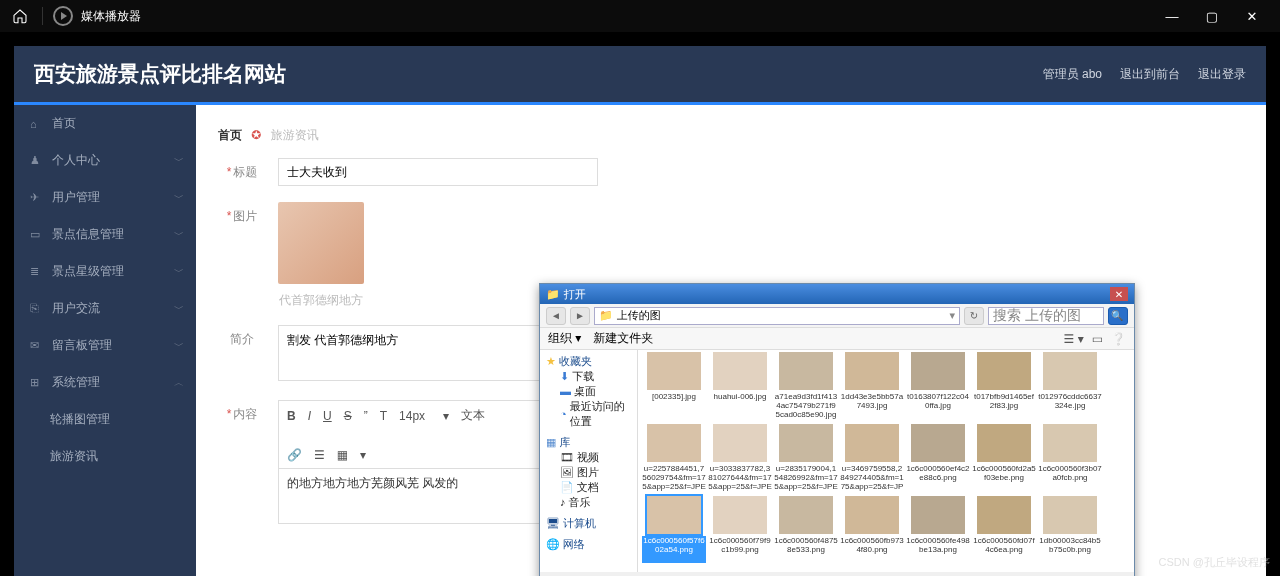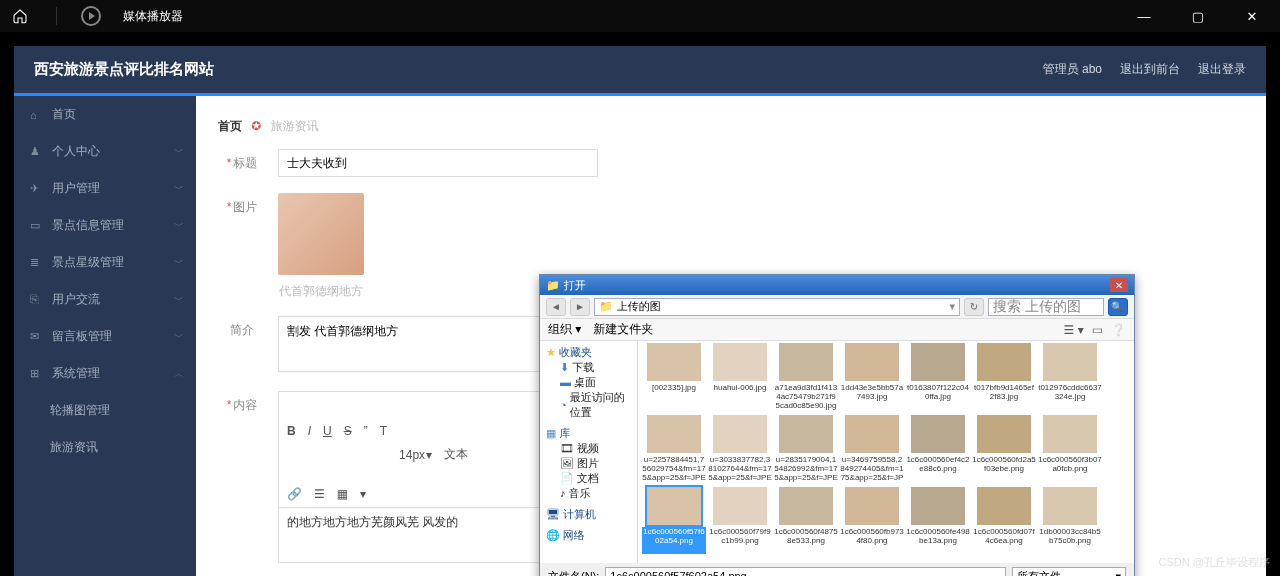--- a/index.html
+++ b/index.html
@@ -1,32 +1,32 @@
 <!DOCTYPE html>
 <html><head>
 <meta charset="utf-8">
 <style>
 * { margin: 0; padding: 0; box-sizing: border-box; font-family: "Microsoft YaHei", Arial, sans-serif; }
 body { width: 1280px; height: 576px; background: #000; overflow: hidden; position: relative; }
 
-.titlebar { height: 32px; background: #0c0c0c; display: flex; align-items: center; padding: 0 8px; color: #fff; gap: 14px; }
+.titlebar { height: 32px; background: #0c0c0c; display: flex; align-items: center; padding: 0 8px; color: #fff; }
 .titlebar .home { width: 24px; height: 24px; display: flex; align-items: center; justify-content: center; }
 .titlebar .sep { width: 1px; height: 18px; background: #333; margin: 0 10px; }
 .titlebar .app-icon { width: 20px; height: 20px; border: 2px solid #888; border-radius: 50%; display: flex; align-items: center; justify-content: center; margin-right: 8px; }
 .titlebar .app-icon::after { content: ""; border-left: 6px solid #888; border-top: 4px solid transparent; border-bottom: 4px solid transparent; margin-left: 2px; }
 .titlebar .title { font-size: 12px; }
 .titlebar .spacer { flex: 1; }
 .titlebar .winbtn { width: 40px; height: 32px; display: flex; align-items: center; justify-content: center; color: #fff; font-size: 13px; }
 
 .content { position: absolute; top: 32px; left: 0; right: 0; bottom: 0; background: #000; padding: 14px 14px 0 14px; }
 
 .app-frame { background: #fff; height: 100%; display: flex; flex-direction: column; }
 
 .topbar { background: #293955; color: #fff; padding: 14px 20px; display: flex; align-items: center; font-size: 14px; border-bottom: 3px solid #2a87ff; }
-.topbar .brand { font-weight: bold; font-size: 15px; }
+.topbar .brand { font-weight: bold; font-size: 21px; }
 .topbar .tspacer { flex: 1; }
 .topbar .tlink { font-size: 12px; margin-left: 18px; color: #d0d6e0; }
 
 .main { flex: 1; display: flex; overflow: hidden; }
 .sidebar { width: 182px; background: #293955; color: #a5afbf; font-size: 12px; overflow: hidden; }
 .sidebar .item { padding: 10px 16px; display: flex; align-items: center; position: relative; }
 .sidebar .item.sub { padding-left: 36px; }
 .sidebar .item .chev { position: absolute; right: 12px; color: #6b7688; font-size: 10px; }
 .sidebar .ic { width: 14px; margin-right: 8px; opacity: .7; font-size: 11px; }
 
@@ -39,21 +39,21 @@
 .row { display: flex; align-items: flex-start; margin-bottom: 16px; font-size: 12px; }
 .row .lab { width: 48px; text-align: center; color: #888; padding-top: 6px; }
 .row .lab .req { color: #d9534f; margin-right: 2px; }
 .row .val { margin-left: 12px; }
 .tinput { width: 320px; height: 28px; border: 1px solid #ddd; padding: 0 8px; font-size: 12px; }
 .tarea { width: 760px; min-height: 56px; border: 1px solid #ddd; padding: 6px 8px; font-size: 12px; font-family: inherit; }
 .thumb { width: 86px; height: 82px; background: linear-gradient(135deg,#e8c6b0,#d8a080); border-radius: 2px; }
 .hint { color: #bbb; font-size: 12px; text-align: center; margin-top: 8px; }
 
 .editor-tb { border: 1px solid #ddd; border-bottom: none; padding: 6px 8px; display: flex; gap: 12px; align-items: center; font-size: 12px; color: #555; flex-wrap: wrap; width: 760px; }
-.editor-tb .sel { display: flex; align-items: flex-end; gap: 1px; margin-top: 48px; }
+.editor-tb .sel { display: flex; align-items: flex-end; gap: 18px; }
 .editor-body { width: 760px; height: 56px; border: 1px solid #ddd; padding: 6px 8px; font-size: 12px; color: #333; }
 
 
 .filedlg { position: absolute; top: 178px; left: 343px; width: 596px; height: 330px; background: #f0f0f0; border: 1px solid #6b8aaa; box-shadow: 0 3px 10px rgba(0,0,0,.4); font-size: 11px; color: #000; }
 .fd-title { height: 20px; background: linear-gradient(#4a8de0,#2365b5); color: #fff; display: flex; align-items: center; padding: 0 6px; font-size: 11px; }
 .fd-title .x { margin-left: auto; background: #c75050; color: #fff; width: 18px; height: 14px; display: flex; align-items: center; justify-content: center; font-size: 10px; }
 .fd-nav { height: 24px; background: #f4f4f4; display: flex; align-items: center; padding: 0 6px; gap: 4px; border-bottom: 1px solid #ddd; }
 .fd-nav .navbtn { width: 20px; height: 18px; background: #e6e6e6; border: 1px solid #ccc; border-radius: 3px; display:flex; align-items:center; justify-content:center; font-size:10px; color:#666; }
 .fd-nav .path { flex: 1; background: #fff; border: 1px solid #aac; height: 18px; display: flex; align-items: center; padding: 0 4px; font-size: 11px; gap: 4px; }
 .fd-nav .search { width: 116px; background: #fff; border: 1px solid #aac; height: 18px; display: flex; align-items: center; padding: 0 4px; color: #888; font-size: 14px; }

